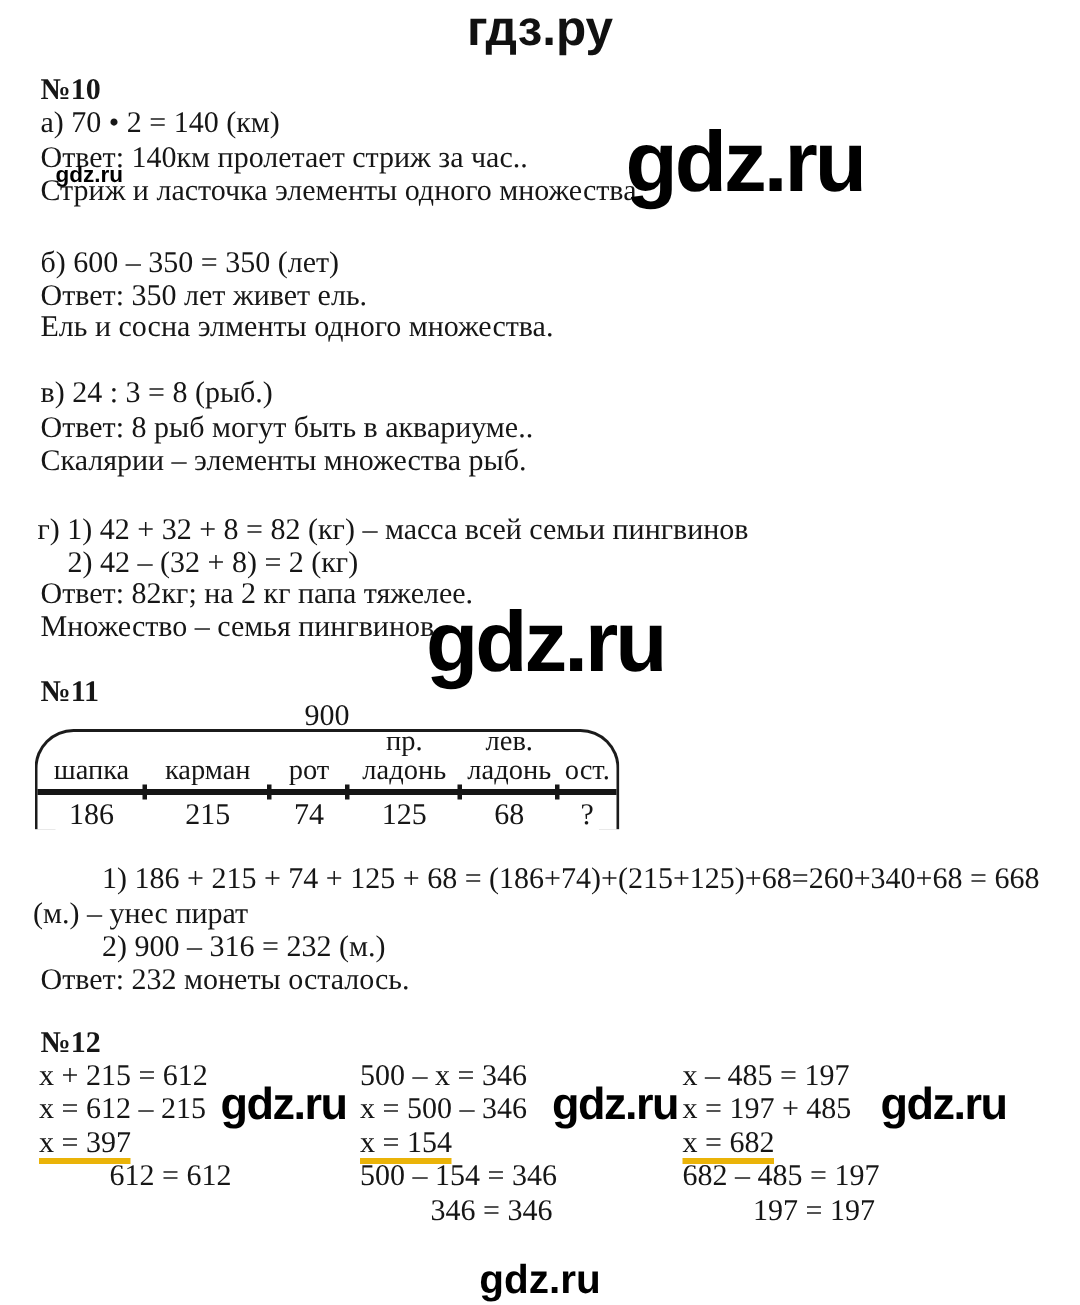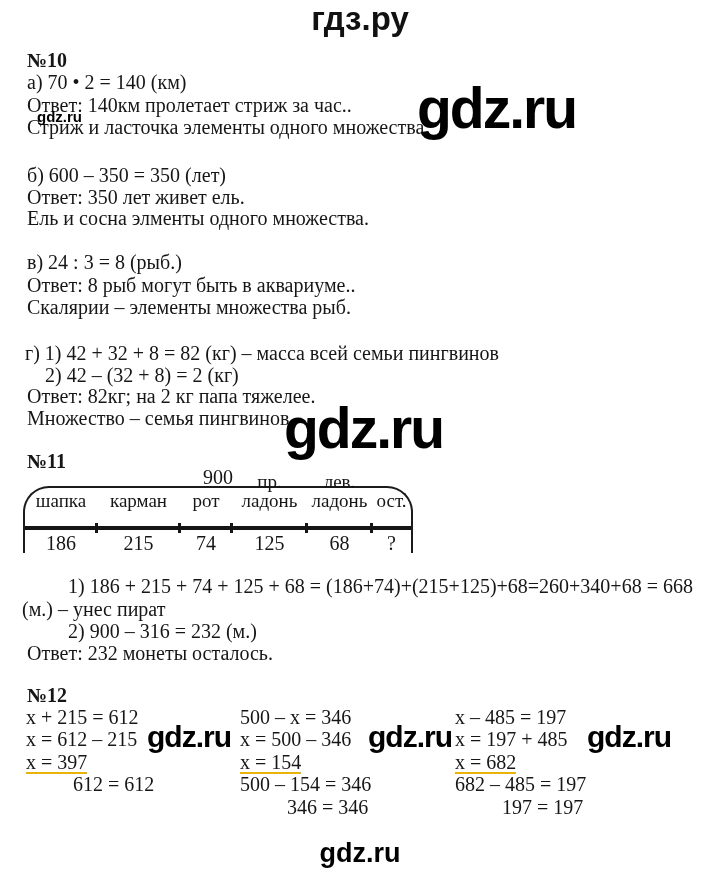--- a/index.html
+++ b/index.html
@@ -15,33 +15,33 @@
   .site-header{position:absolute;left:0;top:2px;width:720px;text-align:center;
       font-family:"Liberation Sans", sans-serif;font-weight:bold;font-size:33px;line-height:34px;color:#111;}
   .footer-wm{position:absolute;left:0;top:838px;width:720px;text-align:center;
       font-family:"Liberation Sans", sans-serif;font-weight:bold;font-size:27px;color:#000;}
 
   
   .d-total{position:absolute;left:23px;top:466px;width:390px;text-align:center;font-size:20px;}
   .d-bracket{position:absolute;left:23px;top:486px;width:390px;height:67px;box-sizing:border-box;
       border:2px solid #1b1b1b;border-bottom:none;border-radius:26px 26px 0 0;}
   .d-labels{display:flex;align-items:flex-end;height:38px;}
-  .d-labels .dc{text-align:center;font-size:19px;line-height:19px;white-space:normal;padding-bottom:16px;}
+  .d-labels .dc{text-align:center;font-size:19px;line-height:19px;white-space:normal;padding-bottom:3px;}
   .d-line{position:relative;height:4px;background:#151515;}
   .tick{position:absolute;top:-3px;width:3px;height:10px;background:#151515;}
   .tk0{left:70px;} .tk1{left:153px;} .tk2{left:205px;} .tk3{left:280px;} .tk4{left:345px;}
   .d-nums{display:flex;margin-top:3px;}
   .d-nums .dc{text-align:center;font-size:20px;line-height:21px;}
   .c0{width:72px;} .c1{width:83px;} .c2{width:52px;} .c3{width:75px;} .c4{width:65px;} .c5{width:39px;}
 
   
   .eq-col{position:absolute;top:706px;font-size:20px;}
   .eq-col .row{height:22.4px;line-height:22.4px;white-space:nowrap;}
   .eq-col .row.ind{padding-left:47px;}
-  .eq-col .row .u{display:inline-block;border-bottom:2px solid #eab308;line-height:20px;}
+  .eq-col .row .u{display:inline-block;border-bottom:4px solid #eab308;line-height:20px;}
 </style>
 </head>
 <body>
 
 <div id="page">
 
   <div class="site-header">гдз.ру</div>
 
   <div class="t b" style="left:27px;top:49px;">№10</div>
   <div class="t" style="left:27px;top:71px;">а) 70 • 2 = 140 (км)</div>

